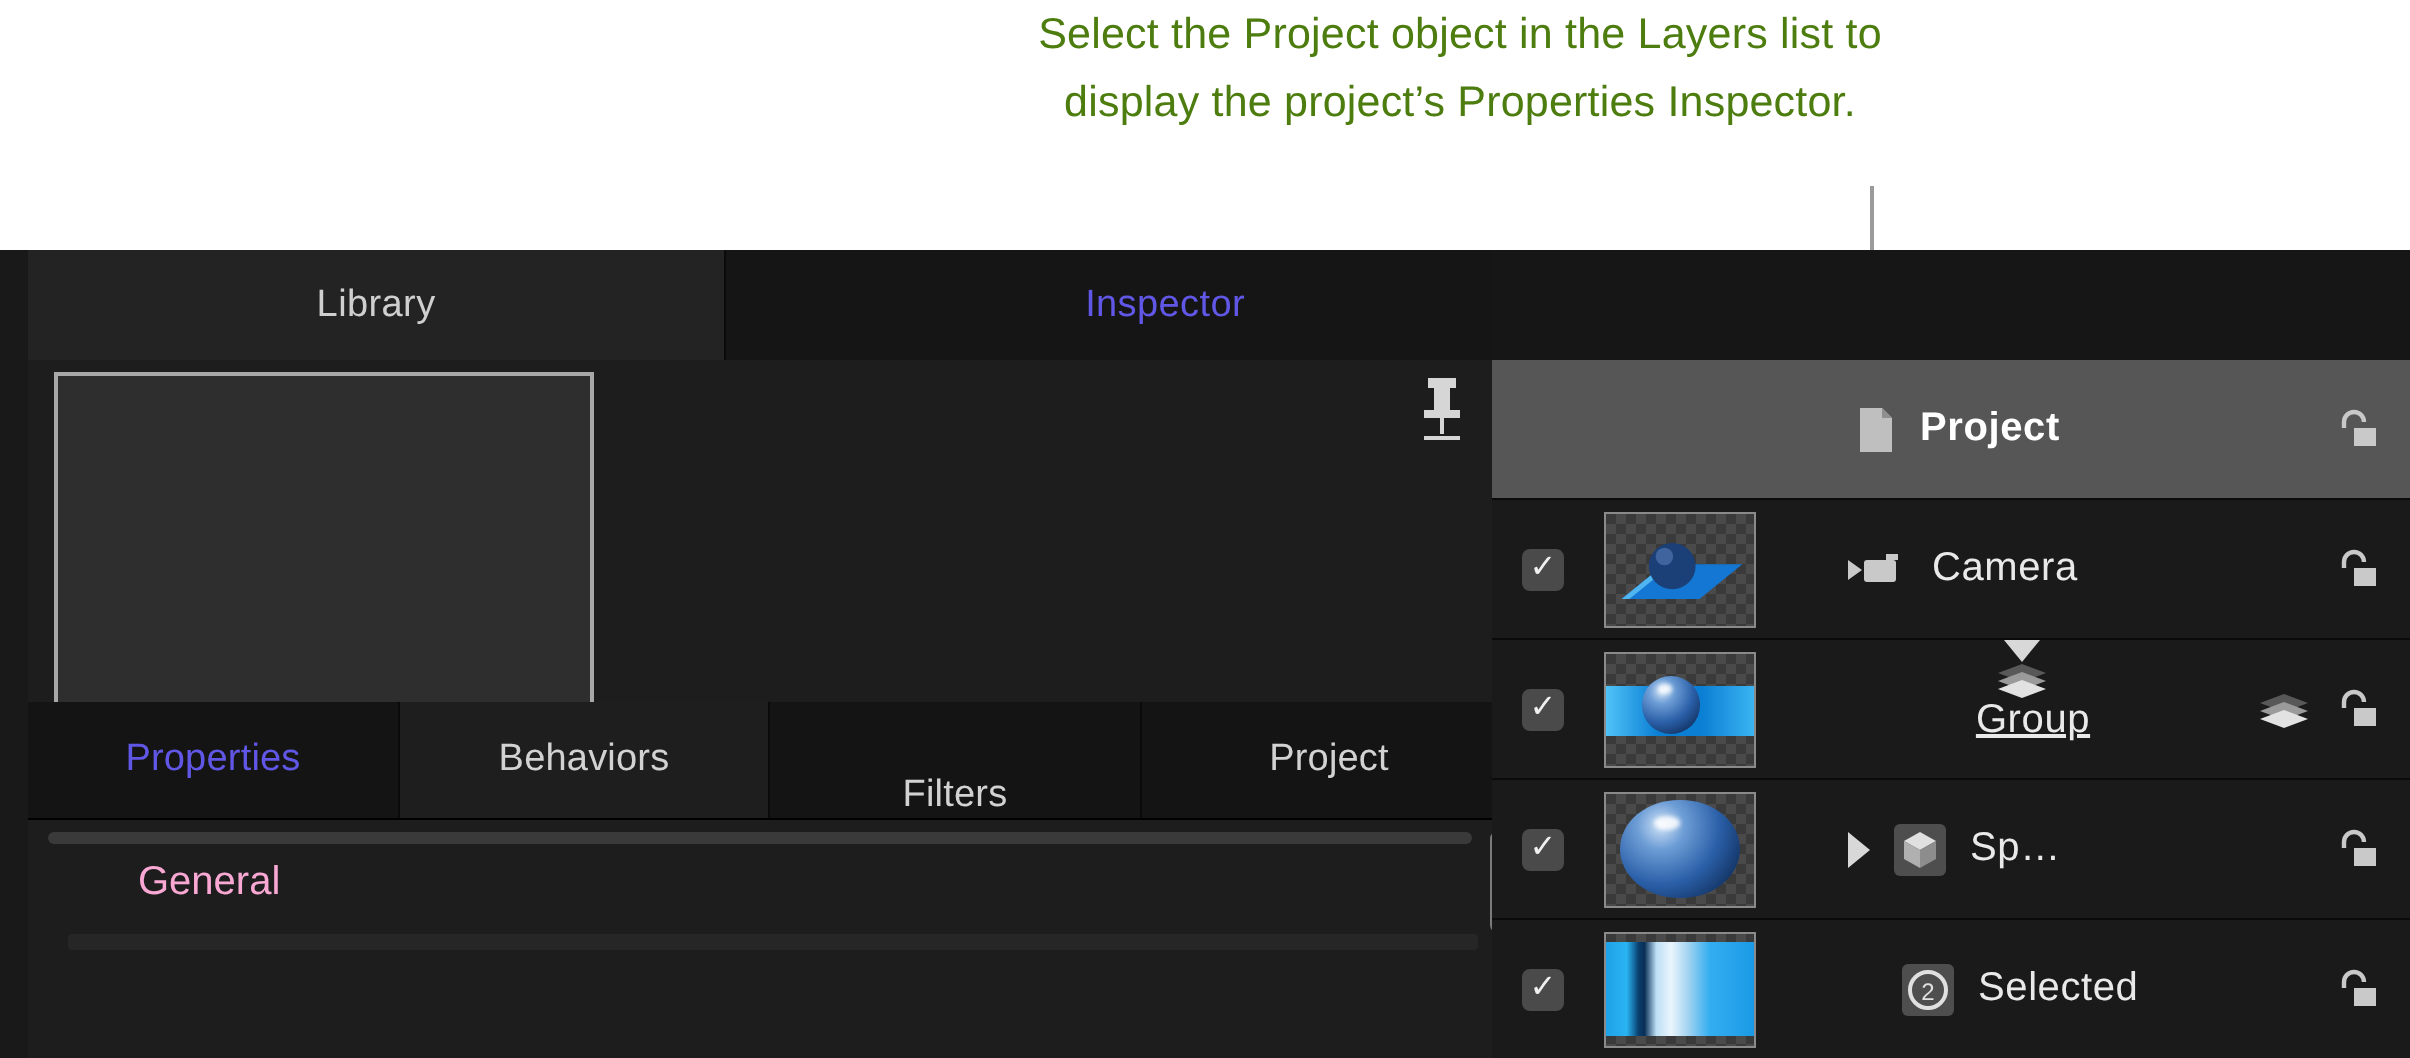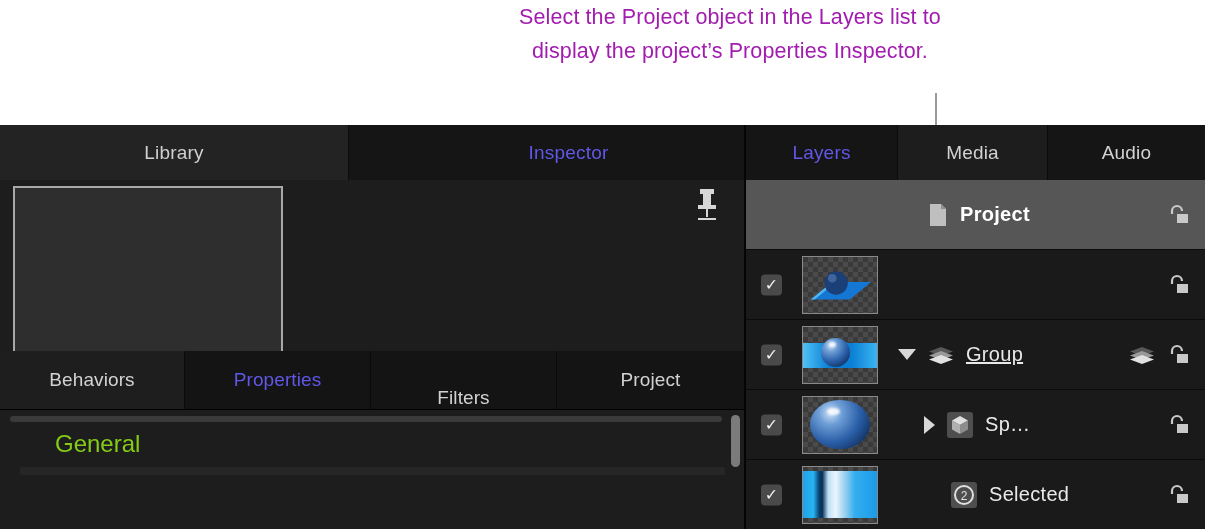--- a/index.html
+++ b/index.html
@@ -10,21 +10,21 @@
     font-family: "Liberation Sans", sans-serif;
     -webkit-font-smoothing: antialiased;
   }
   #root { position: relative; width: 1205px; height: 529px; }
 
   
   .callout-text {
     position: absolute;
     left: 500px; top: 0px; width: 460px;
     text-align: center;
-    color: #a21caf;
+    color: #4d7c0f;
     font-size: 21.5px;
     line-height: 34px;
     letter-spacing: 0.1px;
   }
   .callout-line {
     position: absolute;
     left: 935px; top: 93px;
     width: 2px; height: 120px;
     background: #9b9b9b;
   }
@@ -33,21 +33,21 @@
   .app {
     position: absolute;
     left: 0; top: 125px;
     width: 1205px; height: 404px;
     background: #191919;
     overflow: hidden;
   }
 
   
   .left-pane {
-    position: absolute; left: 0; top: 0;
+    position: absolute; left: 14px; top: 0;
     width: 744px; height: 404px;
     background: #1b1b1b;
   }
   .tabbar-top {
     position: absolute; left: 0; top: 0;
     width: 744px; height: 55px;
     background: #151515;
     display: flex;
   }
   .tab {
@@ -125,21 +125,21 @@
     border-radius: 3px;
   }
   .vscroll-thumb {
     position: absolute; right: 4px; top: 5px;
     width: 9px; height: 52px;
     background: #7b7b7b;
     border-radius: 5px;
   }
   .general-label {
     position: absolute; left: 55px; top: 20px;
-    font-size: 24px; color: #84cc16;
+    font-size: 20px; color: #f9a8d4;
   }
   .general-row-sep {
     position: absolute; left: 20px; top: 57px;
     width: 705px; height: 8px;
     background: #262626;
     border-radius: 2px;
   }
 
   .pane-divider {
     position: absolute; left: 744px; top: 0;
@@ -292,25 +292,25 @@
             <rect x="6" y="2" width="14" height="5" fill="#d6d6d6"></rect>
             <rect x="9" y="7" width="8" height="11" fill="#d6d6d6"></rect>
             <rect x="4" y="18" width="18" height="4" fill="#d6d6d6"></rect>
             <rect x="12" y="22" width="2" height="8" fill="#d6d6d6"></rect>
             <rect x="4" y="31" width="18" height="2" fill="#d6d6d6"></rect>
           </svg>
         </div>
       </div>
 
       <div class="tabbar-bottom">
+        <div class="btab btab-properties active">
+          <span>Properties</span>
+        </div>
         <div class="btab btab-behaviors shade">
           <span>Behaviors</span>
-        </div>
-        <div class="btab btab-properties active">
-          <span>Properties</span>
         </div>
         <div class="btab btab-filters">
           <span>Filters</span>
         </div>
         <div class="btab btab-project">
           <span>Project</span>
         </div>
       </div>
 
       <div class="props-area">
@@ -318,31 +318,20 @@
         <div class="vscroll-thumb"></div>
         <div class="general-label">General</div>
         <div class="general-row-sep"></div>
       </div>
 
       <div class="pane-divider"></div>
     </div>
 
     <div class="right-pane">
 
-      <div class="tabbar-right">
-        <div class="rtab rtab-layers active">
-          <span>Layers</span>
-        </div>
-        <div class="rtab rtab-media shade">
-          <span>Media</span>
-        </div>
-        <div class="rtab rtab-audio">
-          <span>Audio</span>
-        </div>
-      </div>
 
       <div class="layer-list">
 
         <div class="layer-row selected">
           <div class="lr-mid" style="left:182px;">
             <span class="icon-slot">
               <svg viewBox="0 0 20 24" width="20" height="24">
                 <path d="M2 1 h11 l5 5 v17 h-16 z" fill="#bfbfbf"></path>
                 <path d="M13 1 v5 h5 z" fill="#8f8f8f"></path>
               </svg>
@@ -364,41 +353,51 @@
             <span>✓</span>
           </div>
           <div class="lr-thumb">
             <svg class="art-camera" viewBox="0 0 76 58" preserveAspectRatio="none">
               <polygon points="8,44 30,26 70,26 48,44" fill="#1477d4"></polygon>
               <polygon points="8,44 30,26 34,26 12,44" fill="#4fb4ef"></polygon>
               <circle cx="34" cy="27" r="12" fill="#1b3f77"></circle>
               <circle cx="30" cy="22" r="4.5" fill="#4a6fa8" opacity="0.8"></circle>
             </svg>
           </div>
+          <div class="lr-mid" style="left:178px;">
+            <span class="icon-slot">
+              <svg viewBox="0 0 30 18" width="30" height="18">
+                <polygon points="0,4 7,9 0,14" fill="#c9c9c9"></polygon>
+                <rect x="8" y="4" width="16" height="11" rx="1.5" fill="#c9c9c9"></rect>
+                <rect x="19" y="1" width="6" height="3" fill="#c9c9c9"></rect>
+              </svg>
+            </span>
+            <span class="lr-label">Camera</span>
+          </div>
           <div class="lr-right">
             <span>
               <svg viewBox="0 0 24 24" width="24" height="24">
                 <path d="M7 11 v-3 a5 5 0 0 1 10 0" fill="none" stroke="#c9c9c9" stroke-width="2.2"></path>
                 <rect x="12" y="11" width="11" height="9" fill="#c9c9c9"></rect>
               </svg>
             </span>
           </div>
         </div>
 
         <div class="layer-row">
           <div class="lr-check">
             <span>✓</span>
           </div>
           <div class="lr-thumb">
             <div class="art-group-band"></div>
             <div class="art-sphere" style="left:24%;top:20%;width:40%;height:52%;">
               <div class="art-sphere-hl"></div>
             </div>
           </div>
-          <div class="lr-mid" style="left:152px;">
+          <div class="lr-mid" style="left:152px;flex-direction:column;">
             <span class="disclosure down"></span>
             <span class="icon-slot">
               <svg viewBox="0 0 26 18" width="26" height="18">
                 <polygon points="13,1 25,5.5 13,10 1,5.5" fill="#585858"></polygon>
                 <polygon points="13,5 25,9.5 13,14 1,9.5" fill="#9a9a9a"></polygon>
                 <polygon points="13,9 25,13.5 13,18 1,13.5" fill="#e2e2e2"></polygon>
               </svg>
             </span>
             <span class="lr-label underline">Group</span>
           </div>

